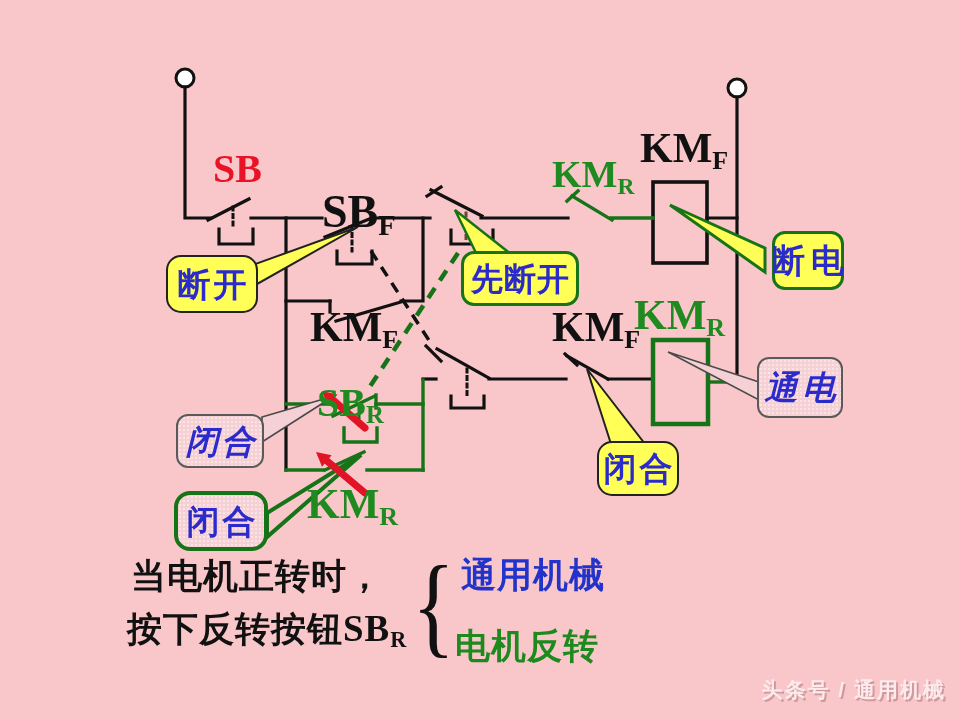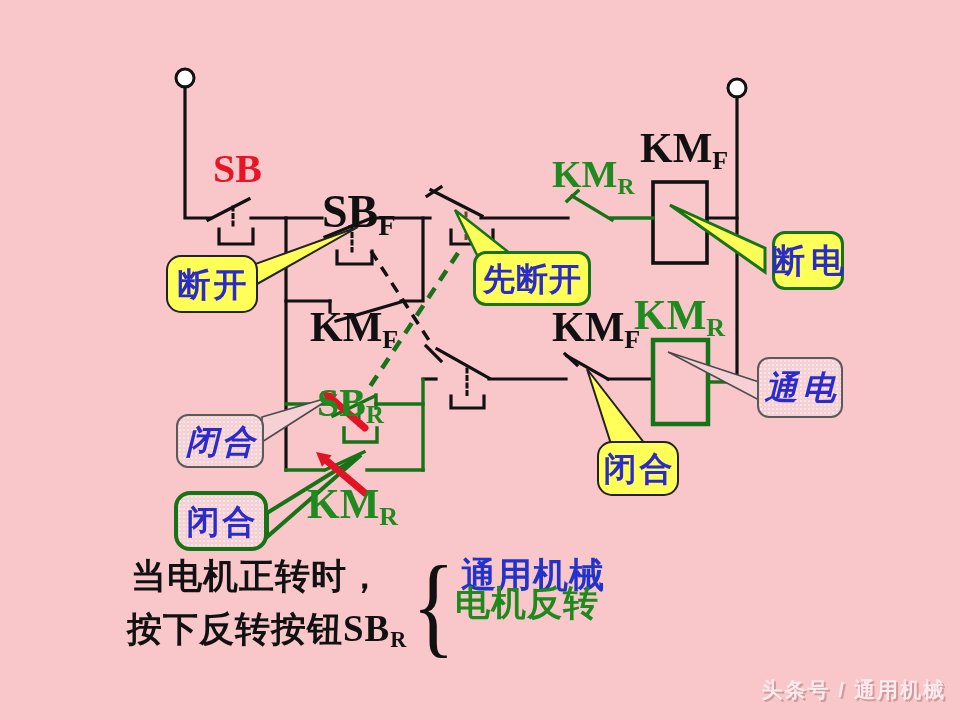--- a/index.html
+++ b/index.html
@@ -183,21 +183,21 @@
   <div class="lbl" style="left:640px;top:127px;font-size:42px;"><span>KM</span><sub>F</sub></div>
   <div class="lbl" style="left:310px;top:306px;font-size:42px;"><span>KM</span><sub>F</sub></div>
   <div class="lbl green" style="left:317px;top:355px;font-size:40px;margin-top:28px;"><span>SB</span><sub>R</sub></div>
   <div class="lbl" style="left:552px;top:306px;font-size:42px;"><span>KM</span><sub>F</sub></div>
   <div class="lbl green" style="left:634px;top:294px;font-size:42px;"><span>KM</span><sub>R</sub></div>
   <div class="lbl green" style="left:307px;top:483px;font-size:42px;"><span>KM</span><sub>R</sub></div>
 
   <div class="callout yellow-black" style="left:166px;top:255px;width:92px;height:58px;">
       <span>断开</span>
     </div>
-  <div class="callout yellow-green" style="left:461px;top:251px;width:118px;height:55px;font-size:32px;letter-spacing:1px;text-indent:1px;margin-left:12px;">
+  <div class="callout yellow-green" style="left:461px;top:251px;width:118px;height:55px;font-size:32px;letter-spacing:1px;text-indent:1px;">
       <span>先断开</span>
     </div>
   <div class="callout yellow-green" style="left:772px;top:231px;width:72px;height:59px;letter-spacing:6px;text-indent:6px;">
       <span>断电</span>
     </div>
   <div class="callout pink-gray" style="left:176px;top:414px;width:88px;height:54px;">
       <span>闭合</span>
     </div>
   <div class="callout pink-green" style="left:174px;top:491px;width:94px;height:60px;">
       <span>闭合</span>
@@ -206,17 +206,17 @@
       <span>闭合</span>
     </div>
   <div class="callout pink-gray" style="left:757px;top:357px;width:86px;height:61px;letter-spacing:5px;text-indent:5px;">
       <span>通电</span>
     </div>
 
   <div class="cap" style="left:131px;top:556px;"><span>当电机正转时，</span></div>
   <div class="cap" style="left:127px;top:608px;"><span>按下反转按钮</span><span class="serif"><span>SB</span><sub>R</sub></span></div>
   <div class="brace" style="left:412px;top:549px;"><span>{</span></div>
   <div class="cap blue" style="left:461px;top:555px;"><span>通用机械</span></div>
-  <div class="cap green" style="left:455px;top:583px;"><span>电机反转</span></div>
+  <div class="cap green" style="left:455px;top:626px;"><span>电机反转</span></div>
 
   <div class="watermark"><span>头条号 / 通用机械</span></div>
 
 </div>
 
 </body></html>

